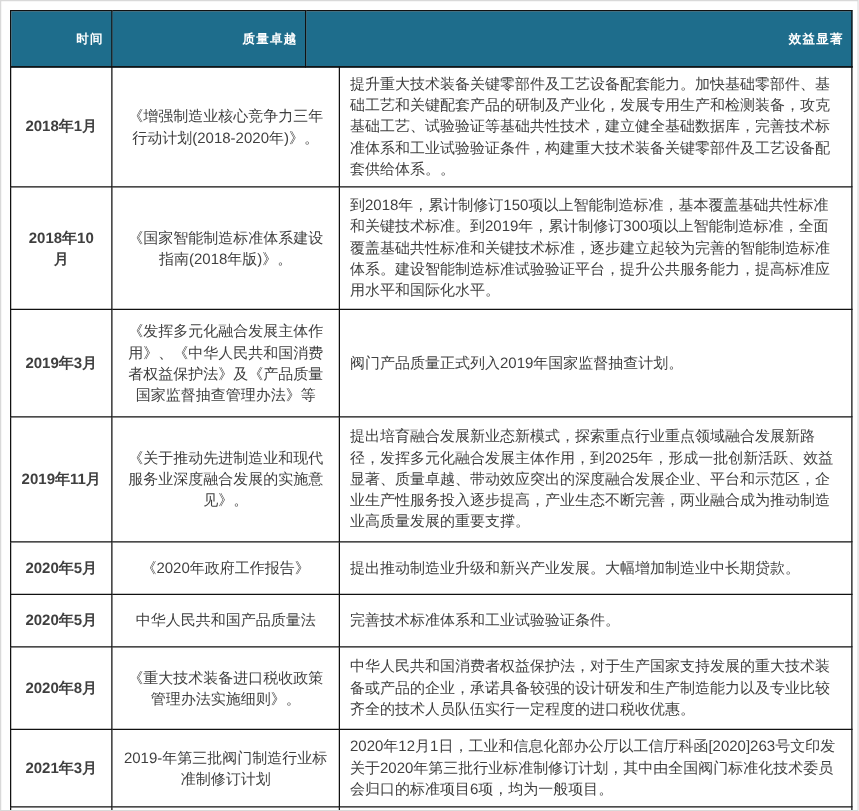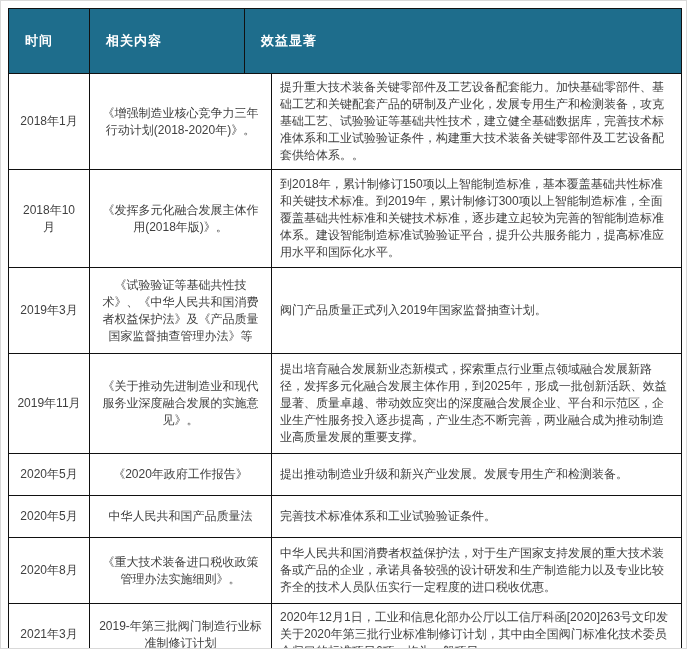--- a/index.html
+++ b/index.html
@@ -33,40 +33,40 @@
   table{
     border-collapse:collapse;
     table-layout:fixed;
     width:673px;
   }
   
   table.hdr th{
     background:var(--header-bg);
     color:var(--header-text);
     border:1px solid var(--border);
-    font-size:13px;
+    font-size:10px;
     font-weight:bold;
     height:32px;
-    text-align:left;
+    text-align:right;
     letter-spacing:1px;
-    padding:16px;
+    padding:6px;
   }
   
   table.bdy{margin-top:-1px;}
   table.bdy td{
     border:1px solid var(--border);
     font-size:12px;
     color:var(--body-text);
     line-height:17px;
     vertical-align:middle;
     padding:5px 8px;
     box-sizing:border-box;
     word-break:break-all;
   }
-  td.time{text-align:center;padding:5px 2px;}
+  td.time{text-align:center;padding:5px 2px;font-weight:bold;}
   td.doc{text-align:center;padding:5px 7px;}
   td.content{text-align:left;padding:5px 9px;}
   tr.r1 td{height:79px;}
   tr.r2 td{height:98px;}
   tr.r3 td{height:86px;}
   tr.r4 td{height:100px;}
   tr.r5 td{height:42px;}
   tr.r6 td{height:42px;}
   tr.r7 td{height:66px;}
   tr.r8 td{height:62px;}
@@ -80,21 +80,21 @@
 
     <table class="hdr">
       <colgroup>
           <col style="width:81px">
           <col style="width:155px">
           <col style="width:437px">
         </colgroup>
       <tbody>
           <tr>
         <th>时间</th>
-        <th>相关内容</th>
+        <th>质量卓越</th>
         <th>效益显著</th>
       </tr>
     </tbody>
       </table>
 
     <table class="bdy">
       <colgroup>
           <col style="width:81px">
           <col style="width:182px">
           <col style="width:410px">
@@ -102,40 +102,40 @@
 
       <tbody>
           <tr class="r1">
         <td class="time">2018年1月</td>
         <td class="doc">《增强制造业核心竞争力三年行动计划(2018-2020年)》。</td>
         <td class="content">提升重大技术装备关键零部件及工艺设备配套能力。加快基础零部件、基础工艺和关键配套产品的研制及产业化，发展专用生产和检测装备，攻克基础工艺、试验验证等基础共性技术，建立健全基础数据库，完善技术标准体系和工业试验验证条件，构建重大技术装备关键零部件及工艺设备配套供给体系。。</td>
       </tr>
 
       <tr class="r2">
         <td class="time">2018年10月</td>
-        <td class="doc">《发挥多元化融合发展主体作用(2018年版)》。</td>
+        <td class="doc">《国家智能制造标准体系建设指南(2018年版)》。</td>
         <td class="content">到2018年，累计制修订150项以上智能制造标准，基本覆盖基础共性标准和关键技术标准。到2019年，累计制修订300项以上智能制造标准，全面覆盖基础共性标准和关键技术标准，逐步建立起较为完善的智能制造标准体系。建设智能制造标准试验验证平台，提升公共服务能力，提高标准应用水平和国际化水平。</td>
       </tr>
 
       <tr class="r3">
         <td class="time">2019年3月</td>
-        <td class="doc">《试验验证等基础共性技术》、《中华人民共和国消费者权益保护法》及《产品质量国家监督抽查管理办法》等</td>
+        <td class="doc">《发挥多元化融合发展主体作用》、《中华人民共和国消费者权益保护法》及《产品质量国家监督抽查管理办法》等</td>
         <td class="content">阀门产品质量正式列入2019年国家监督抽查计划。</td>
       </tr>
 
       <tr class="r4">
         <td class="time">2019年11月</td>
         <td class="doc">《关于推动先进制造业和现代服务业深度融合发展的实施意见》。</td>
         <td class="content">提出培育融合发展新业态新模式，探索重点行业重点领域融合发展新路径，发挥多元化融合发展主体作用，到2025年，形成一批创新活跃、效益显著、质量卓越、带动效应突出的深度融合发展企业、平台和示范区，企业生产性服务投入逐步提高，产业生态不断完善，两业融合成为推动制造业高质量发展的重要支撑。</td>
       </tr>
 
       <tr class="r5">
         <td class="time">2020年5月</td>
         <td class="doc">《2020年政府工作报告》</td>
-        <td class="content">提出推动制造业升级和新兴产业发展。发展专用生产和检测装备。</td>
+        <td class="content">提出推动制造业升级和新兴产业发展。大幅增加制造业中长期贷款。</td>
       </tr>
 
       <tr class="r6">
         <td class="time">2020年5月</td>
         <td class="doc">中华人民共和国产品质量法</td>
         <td class="content">完善技术标准体系和工业试验验证条件。</td>
       </tr>
 
       <tr class="r7">
         <td class="time">2020年8月</td>

